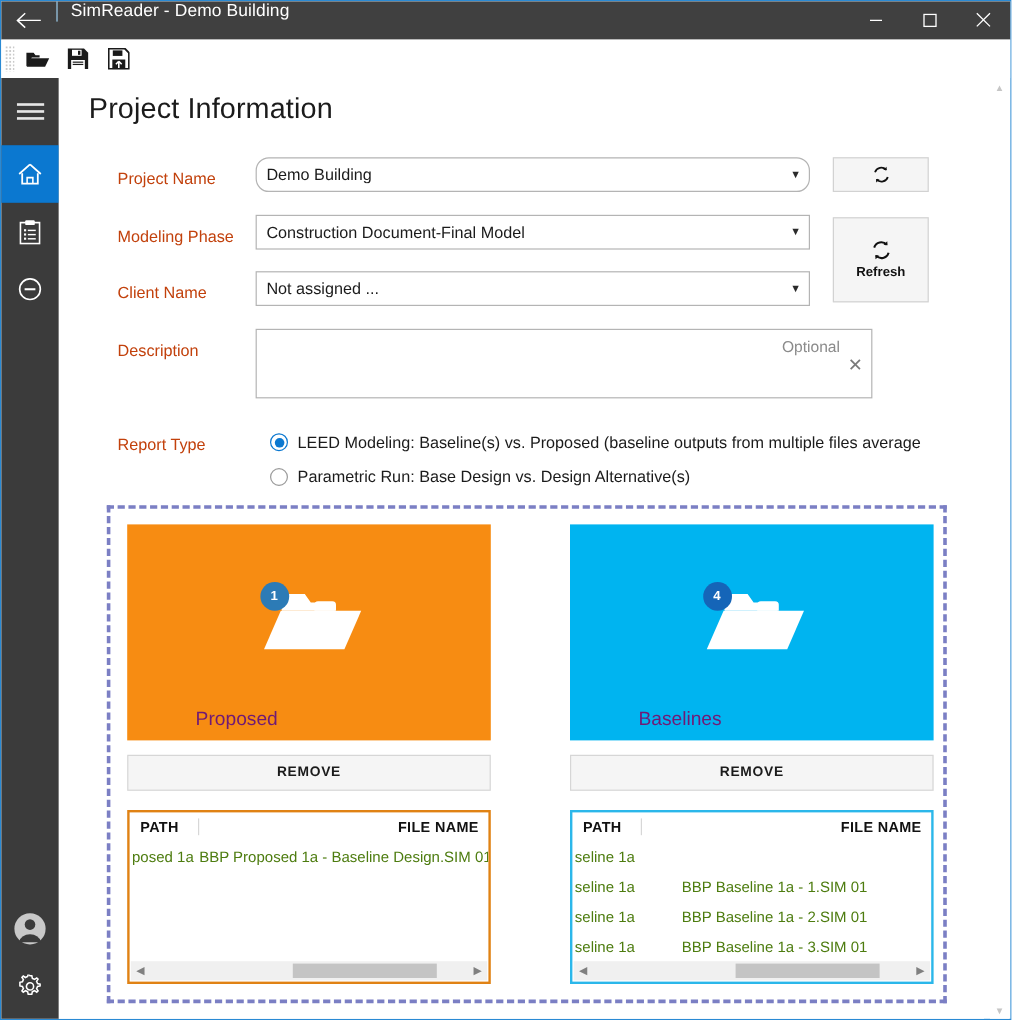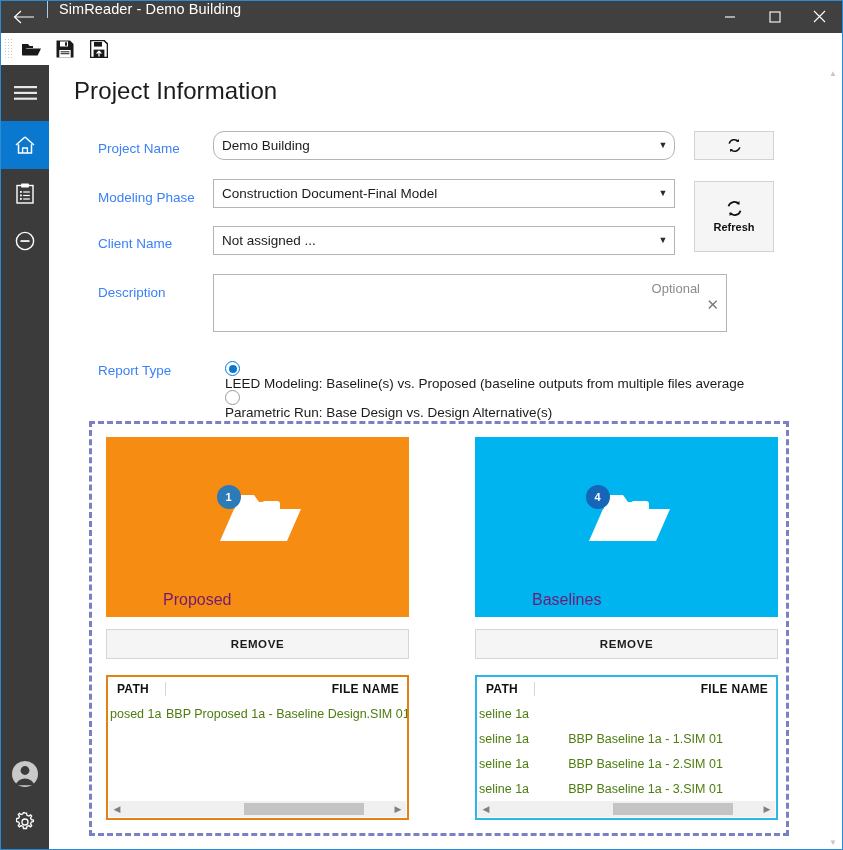--- a/index.html
+++ b/index.html
@@ -84,21 +84,21 @@
   }
   .page-title {
     position: absolute; left: 25px; top: 12px;
     font-size: 24px; color: #1b1b1b; font-weight: 400;
     letter-spacing: .1px;
   }
 
   
   .field-label {
     position: absolute;
-    font-size: 13.5px; color: #3b82f6;
+    font-size: 13.5px; color: #c2410c;
   }
   .combo {
     position: absolute;
     background: #ffffff;
     border: 1px solid #b4b4b4;
     display: flex; align-items: center;
   }
   .combo-text {
     flex: 1; padding-left: 8px;
     font-size: 13.5px; color: #1b1b1b;
@@ -127,21 +127,21 @@
     align-items: center; justify-content: center;
     color: #111111;
   }
   .btn-refresh .rf-label {
     font-size: 11px; font-weight: bold; color: #111111; margin-top: 4px;
   }
   .btn-refresh svg { display: block; }
 
   
   .radio-row {
-    position: absolute; display: flex; align-items: flex-start; flex-direction: column;
+    position: absolute; display: flex; align-items: flex-start;
   }
   .radio-dot {
     width: 15px; height: 15px; border-radius: 50%;
     border: 1px solid #9a9a9a; background: #ffffff;
     display: flex; align-items: center; justify-content: center;
     flex: 0 0 auto; margin-right: 8px;
   }
   .radio-dot.sel { border-color: #0b78d0; }
   .radio-dot.sel::after {
     content: ""; width: 8px; height: 8px; border-radius: 50%;

